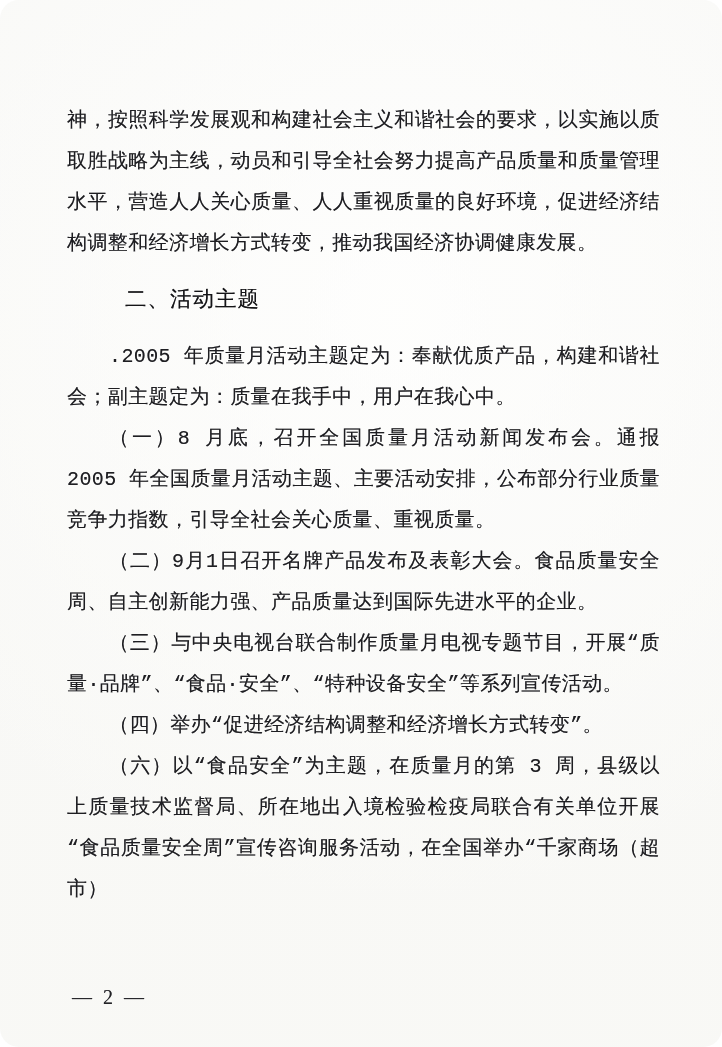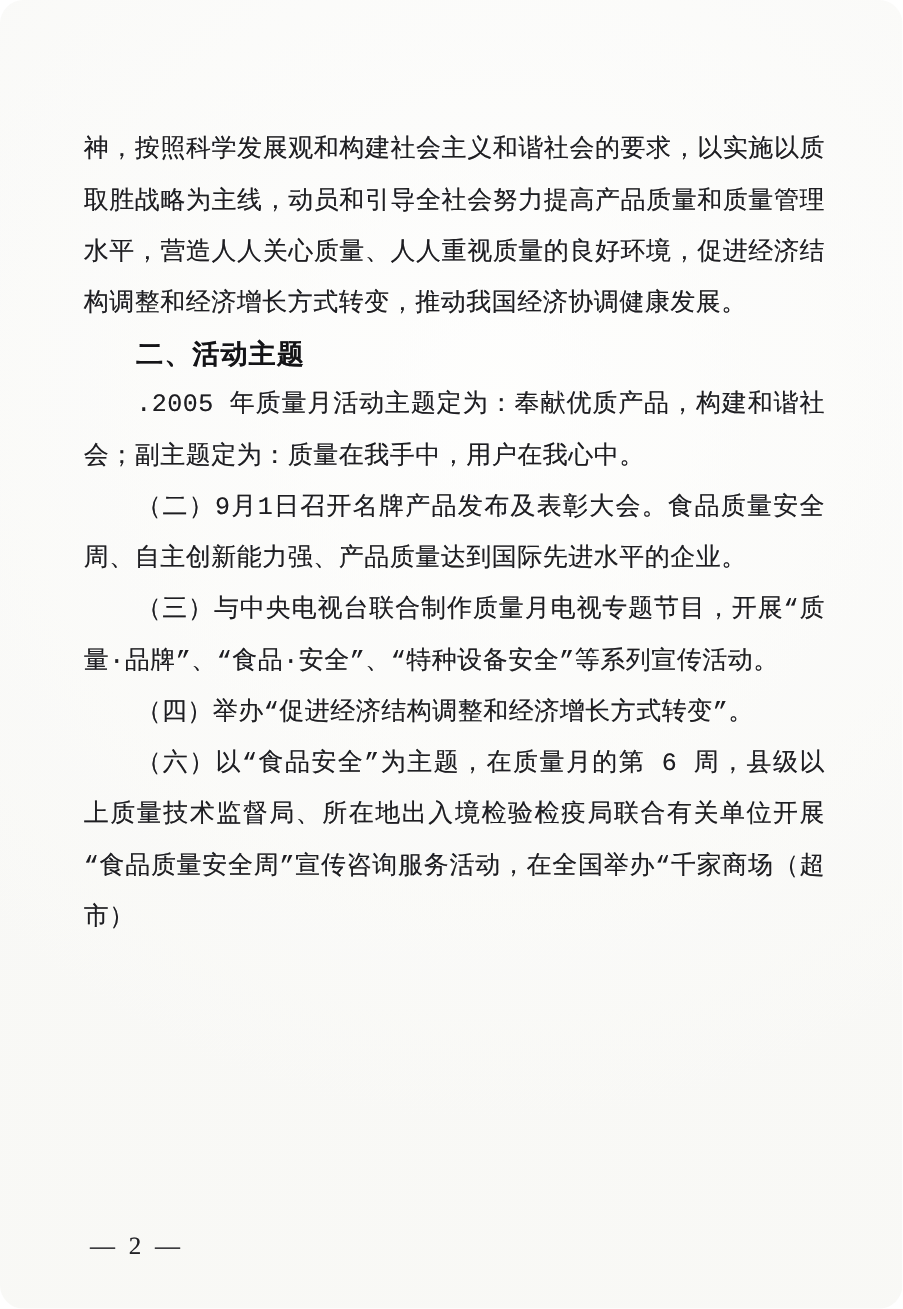--- a/index.html
+++ b/index.html
@@ -34,23 +34,23 @@
     letter-spacing: 0.4px;
     text-align: justify;
     
     text-shadow: 0 0 0.4px rgba(30,30,35,0.55);
   }
   .para.indent {
     text-indent: 42px;
     font-family: Liberation Mono, monospace;
   }
   .heading {
-    margin: 0;
+    margin: 16px;
     font-family: "Liberation Sans", "DejaVu Sans", sans-serif;
-    font-weight: 700;
+    font-weight: 400;
     font-size: 21.5px;
     line-height: 41px;
     letter-spacing: 1px;
     color: #141417;
     text-indent: 42px;
     text-shadow: 0 0 0.5px rgba(20,20,23,0.6);
   }
   .page-number {
     position: absolute;
     left: 72px;
@@ -62,20 +62,21 @@
   }
 </style>
 </head>
 <body>
 
 <div class="scan-page">
   <div class="content">
     <p class="para">神，按照科学发展观和构建社会主义和谐社会的要求，以实施以质取胜战略为主线，动员和引导全社会努力提高产品质量和质量管理水平，营造人人关心质量、人人重视质量的良好环境，促进经济结构调整和经济增长方式转变，推动我国经济协调健康发展。</p>
     <h2 class="heading">二、活动主题</h2>
     <p class="para indent">.2005 年质量月活动主题定为：奉献优质产品，构建和谐社会；副主题定为：质量在我手中，用户在我心中。</p>
+    <p class="para indent">（一）8 月底，召开全国质量月活动新闻发布会。通报 2005 年全国质量月活动主题、主要活动安排，公布部分行业质量竞争力指数，引导全社会关心质量、重视质量。</p>
     <p class="para indent">（二）9月1日召开名牌产品发布及表彰大会。食品质量安全周、自主创新能力强、产品质量达到国际先进水平的企业。</p>
     <p class="para indent">（三）与中央电视台联合制作质量月电视专题节目，开展“质量·品牌”、“食品·安全”、“特种设备安全”等系列宣传活动。</p>
     <p class="para indent">（四）举办“促进经济结构调整和经济增长方式转变”。</p>
-    <p class="para indent">（六）以“食品安全”为主题，在质量月的第 6 周，县级以上质量技术监督局、所在地出入境检验检疫局联合有关单位开展“食品质量安全周”宣传咨询服务活动，在全国举办“千家商场（超市）</p>
+    <p class="para indent">（六）以“食品安全”为主题，在质量月的第 3 周，县级以上质量技术监督局、所在地出入境检验检疫局联合有关单位开展“食品质量安全周”宣传咨询服务活动，在全国举办“千家商场（超市）</p>
   </div>
 
   <div class="page-number">— 2 —</div>
 </div>
 
 </body></html>

